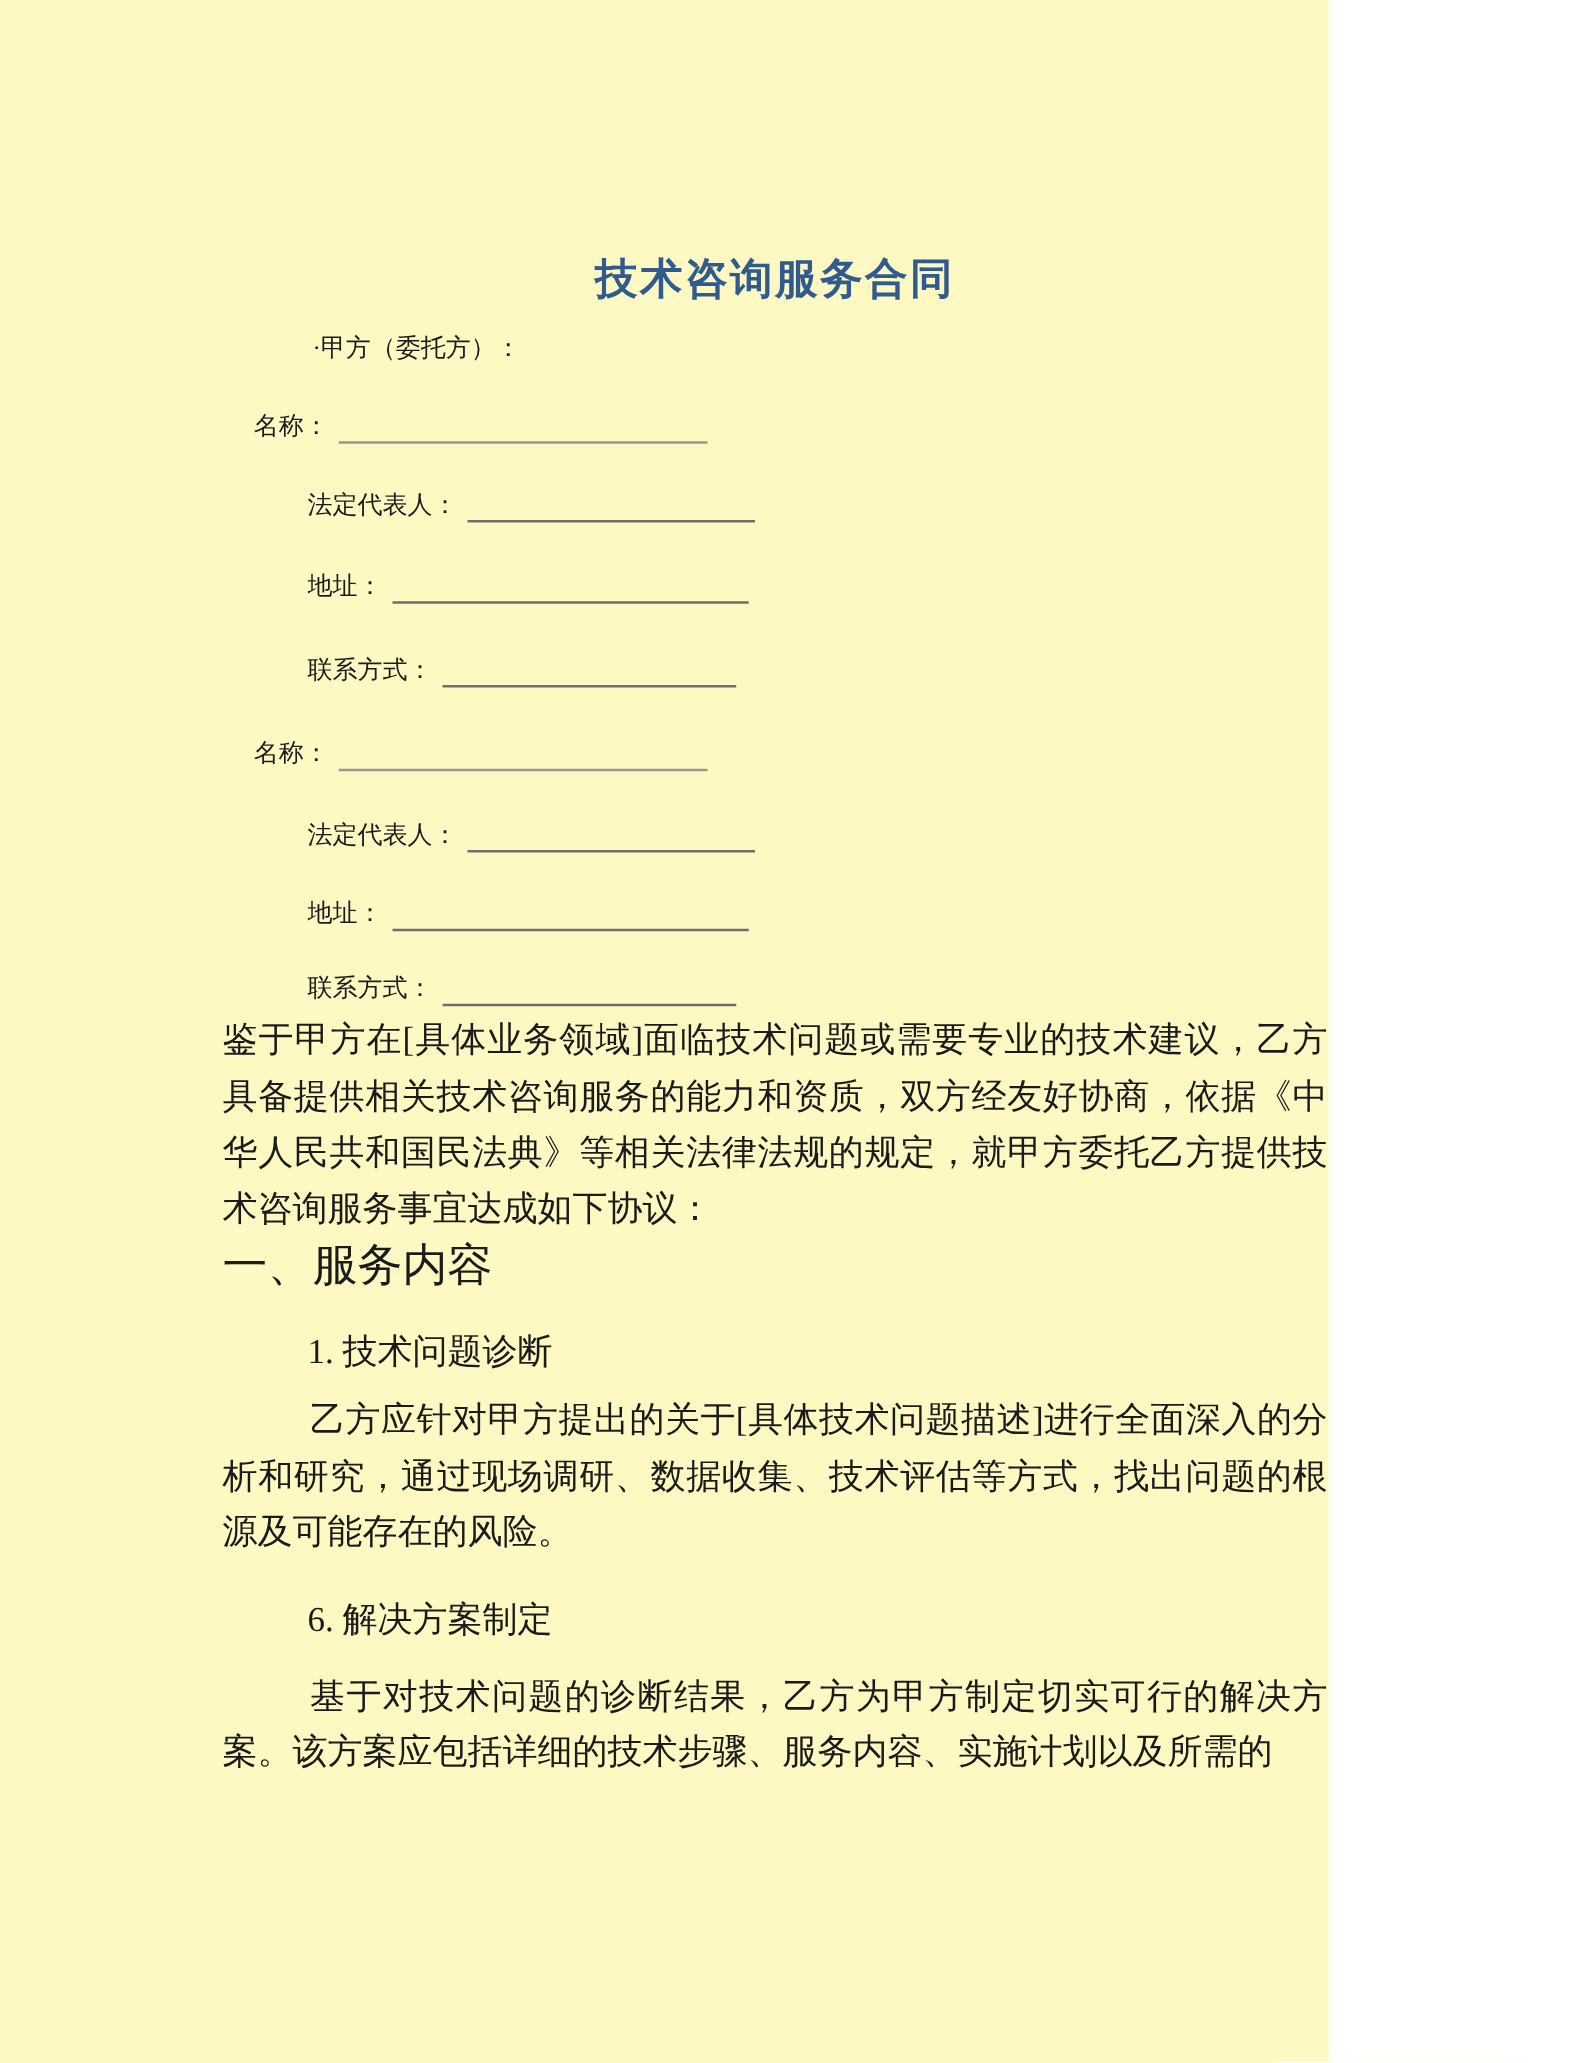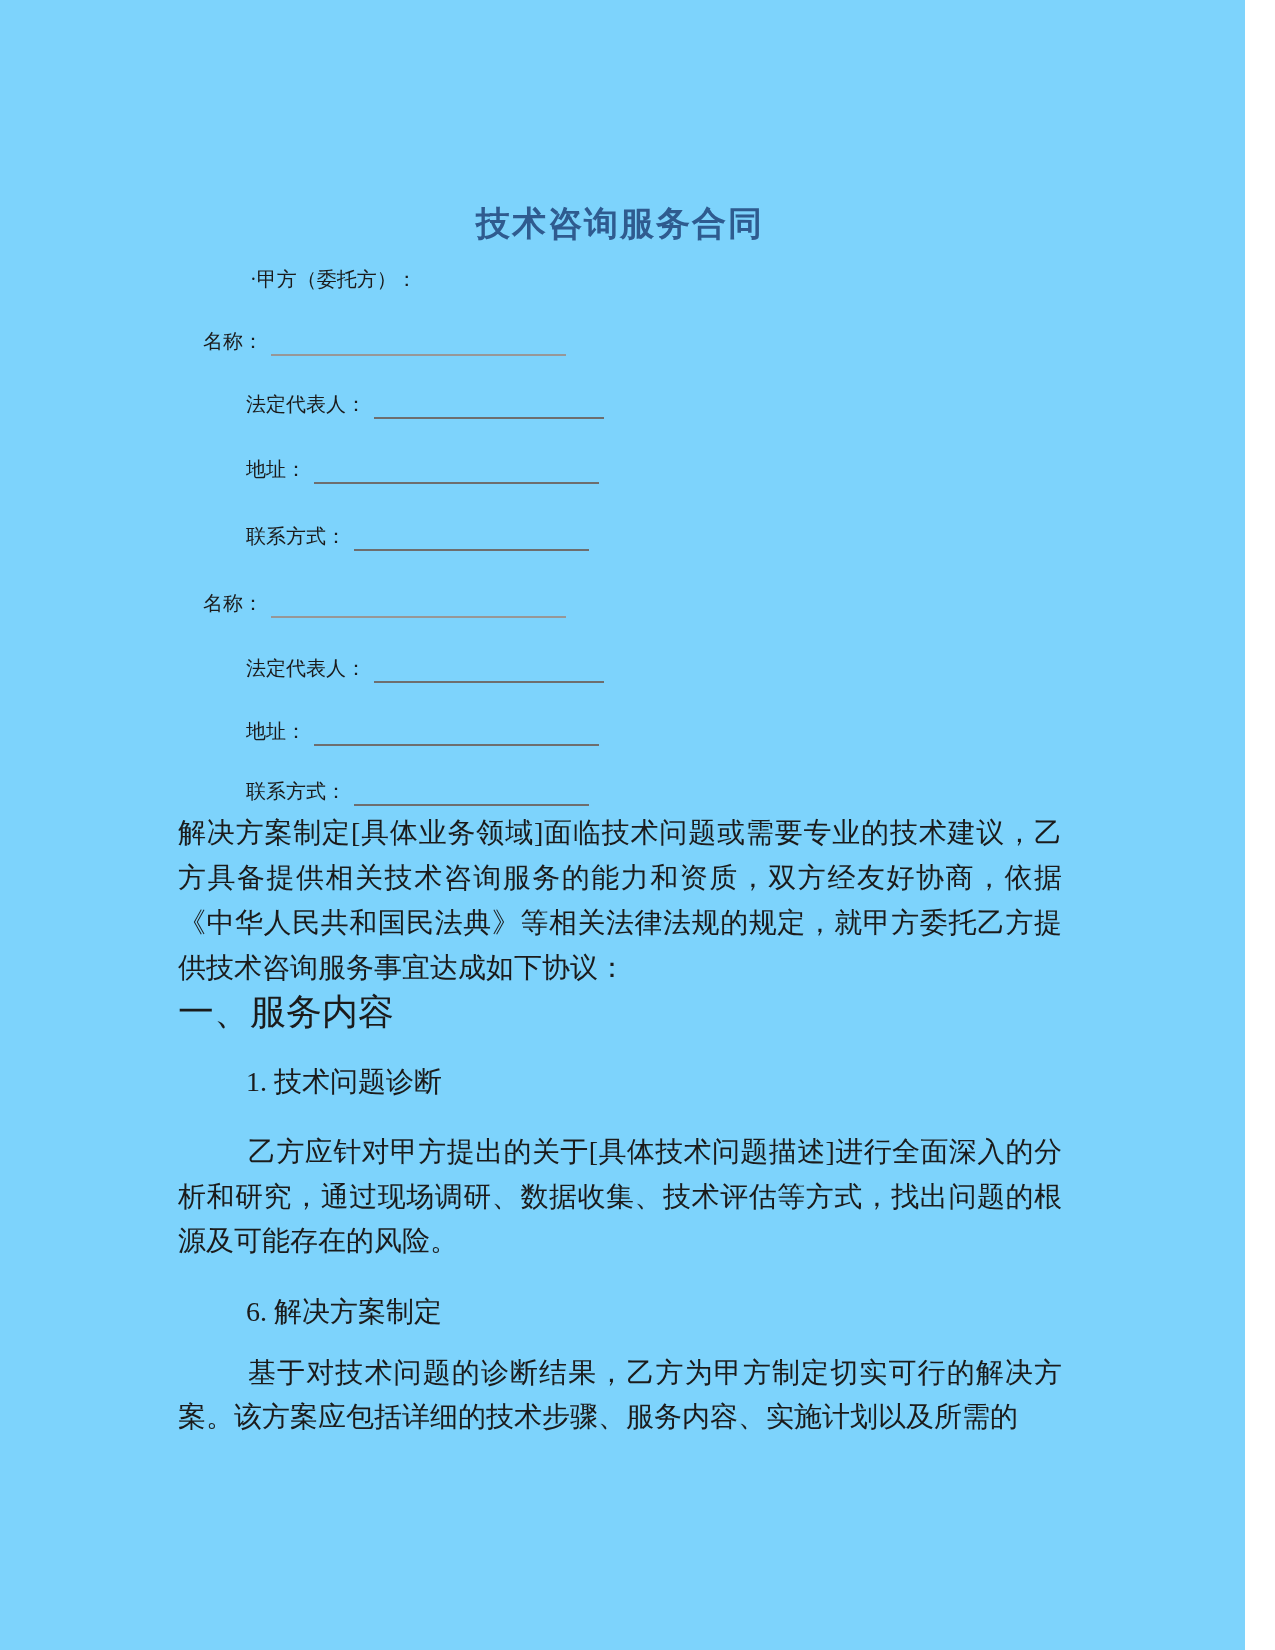--- a/index.html
+++ b/index.html
@@ -9,23 +9,23 @@
   }
   body {
     width: 1275px;
     height: 1650px;
     overflow: hidden;
     font-family: "Liberation Serif", "DejaVu Serif", serif;
     color: #1b1b1b;
   }
   .page {
     position: relative;
-    width: 1245px;
+    width: 1063px;
     height: 1650px;
-    background: #7dd3fc;
+    background: #fef9c3;
   }
   .content {
     width: 884px;
     margin-left: 178px;
     padding-top: 200px;
   }
   .doc-title {
     font-family: "Liberation Sans", "DejaVu Sans", sans-serif;
     font-weight: bold;
     font-size: 34px;
@@ -76,21 +76,21 @@
     margin: 0;
   }
   .clause-heading {
     font-size: 28px;
     line-height: 45px;
     font-weight: normal;
     padding-left: 68px;
     margin: 0;
   }
   #clause1-h { margin-top: 24px; }
-  #clause1-b { margin-top: 26px; line-height: 44.5px; text-indent: 70px; }
+  #clause1-b { margin-top: 11px; line-height: 44.5px; text-indent: 70px; }
   #clause2-h { margin-top: 25px; }
   #clause2-b { margin-top: 17px; line-height: 44.5px; text-indent: 70px; }
 </style>
 </head>
 <body>
 
 <div class="page">
   <div class="content">
 
     <div class="doc-title">技术咨询服务合同</div>
@@ -117,21 +117,21 @@
     <div class="line row-ind" id="row-b2">
       <span>法定代表人：</span><span class="blank rep"></span>
     </div>
     <div class="line row-ind" id="row-b3">
       <span>地址：</span><span class="blank addr"></span>
     </div>
     <div class="line row-ind" id="row-b4">
       <span>联系方式：</span><span class="blank contact"></span>
     </div>
 
-    <p class="para preamble">解决方案制定[具体业务领域]面临技术问题或需要专业的技术建议，乙方具备提供相关技术咨询服务的能力和资质，双方经友好协商，依据《中华人民共和国民法典》等相关法律法规的规定，就甲方委托乙方提供技术咨询服务事宜达成如下协议：</p>
+    <p class="para preamble">鉴于甲方在[具体业务领域]面临技术问题或需要专业的技术建议，乙方具备提供相关技术咨询服务的能力和资质，双方经友好协商，依据《中华人民共和国民法典》等相关法律法规的规定，就甲方委托乙方提供技术咨询服务事宜达成如下协议：</p>
 
     <h2 class="sec-heading">一、服务内容</h2>
 
     <h3 class="clause-heading" id="clause1-h">1. 技术问题诊断</h3>
     <p class="para" id="clause1-b">乙方应针对甲方提出的关于[具体技术问题描述]进行全面深入的分析和研究，通过现场调研、数据收集、技术评估等方式，找出问题的根源及可能存在的风险。</p>
 
     <h3 class="clause-heading" id="clause2-h">6. 解决方案制定</h3>
     <p class="para" id="clause2-b">基于对技术问题的诊断结果，乙方为甲方制定切实可行的解决方案。该方案应包括详细的技术步骤、服务内容、实施计划以及所需的</p>
 
   </div>

